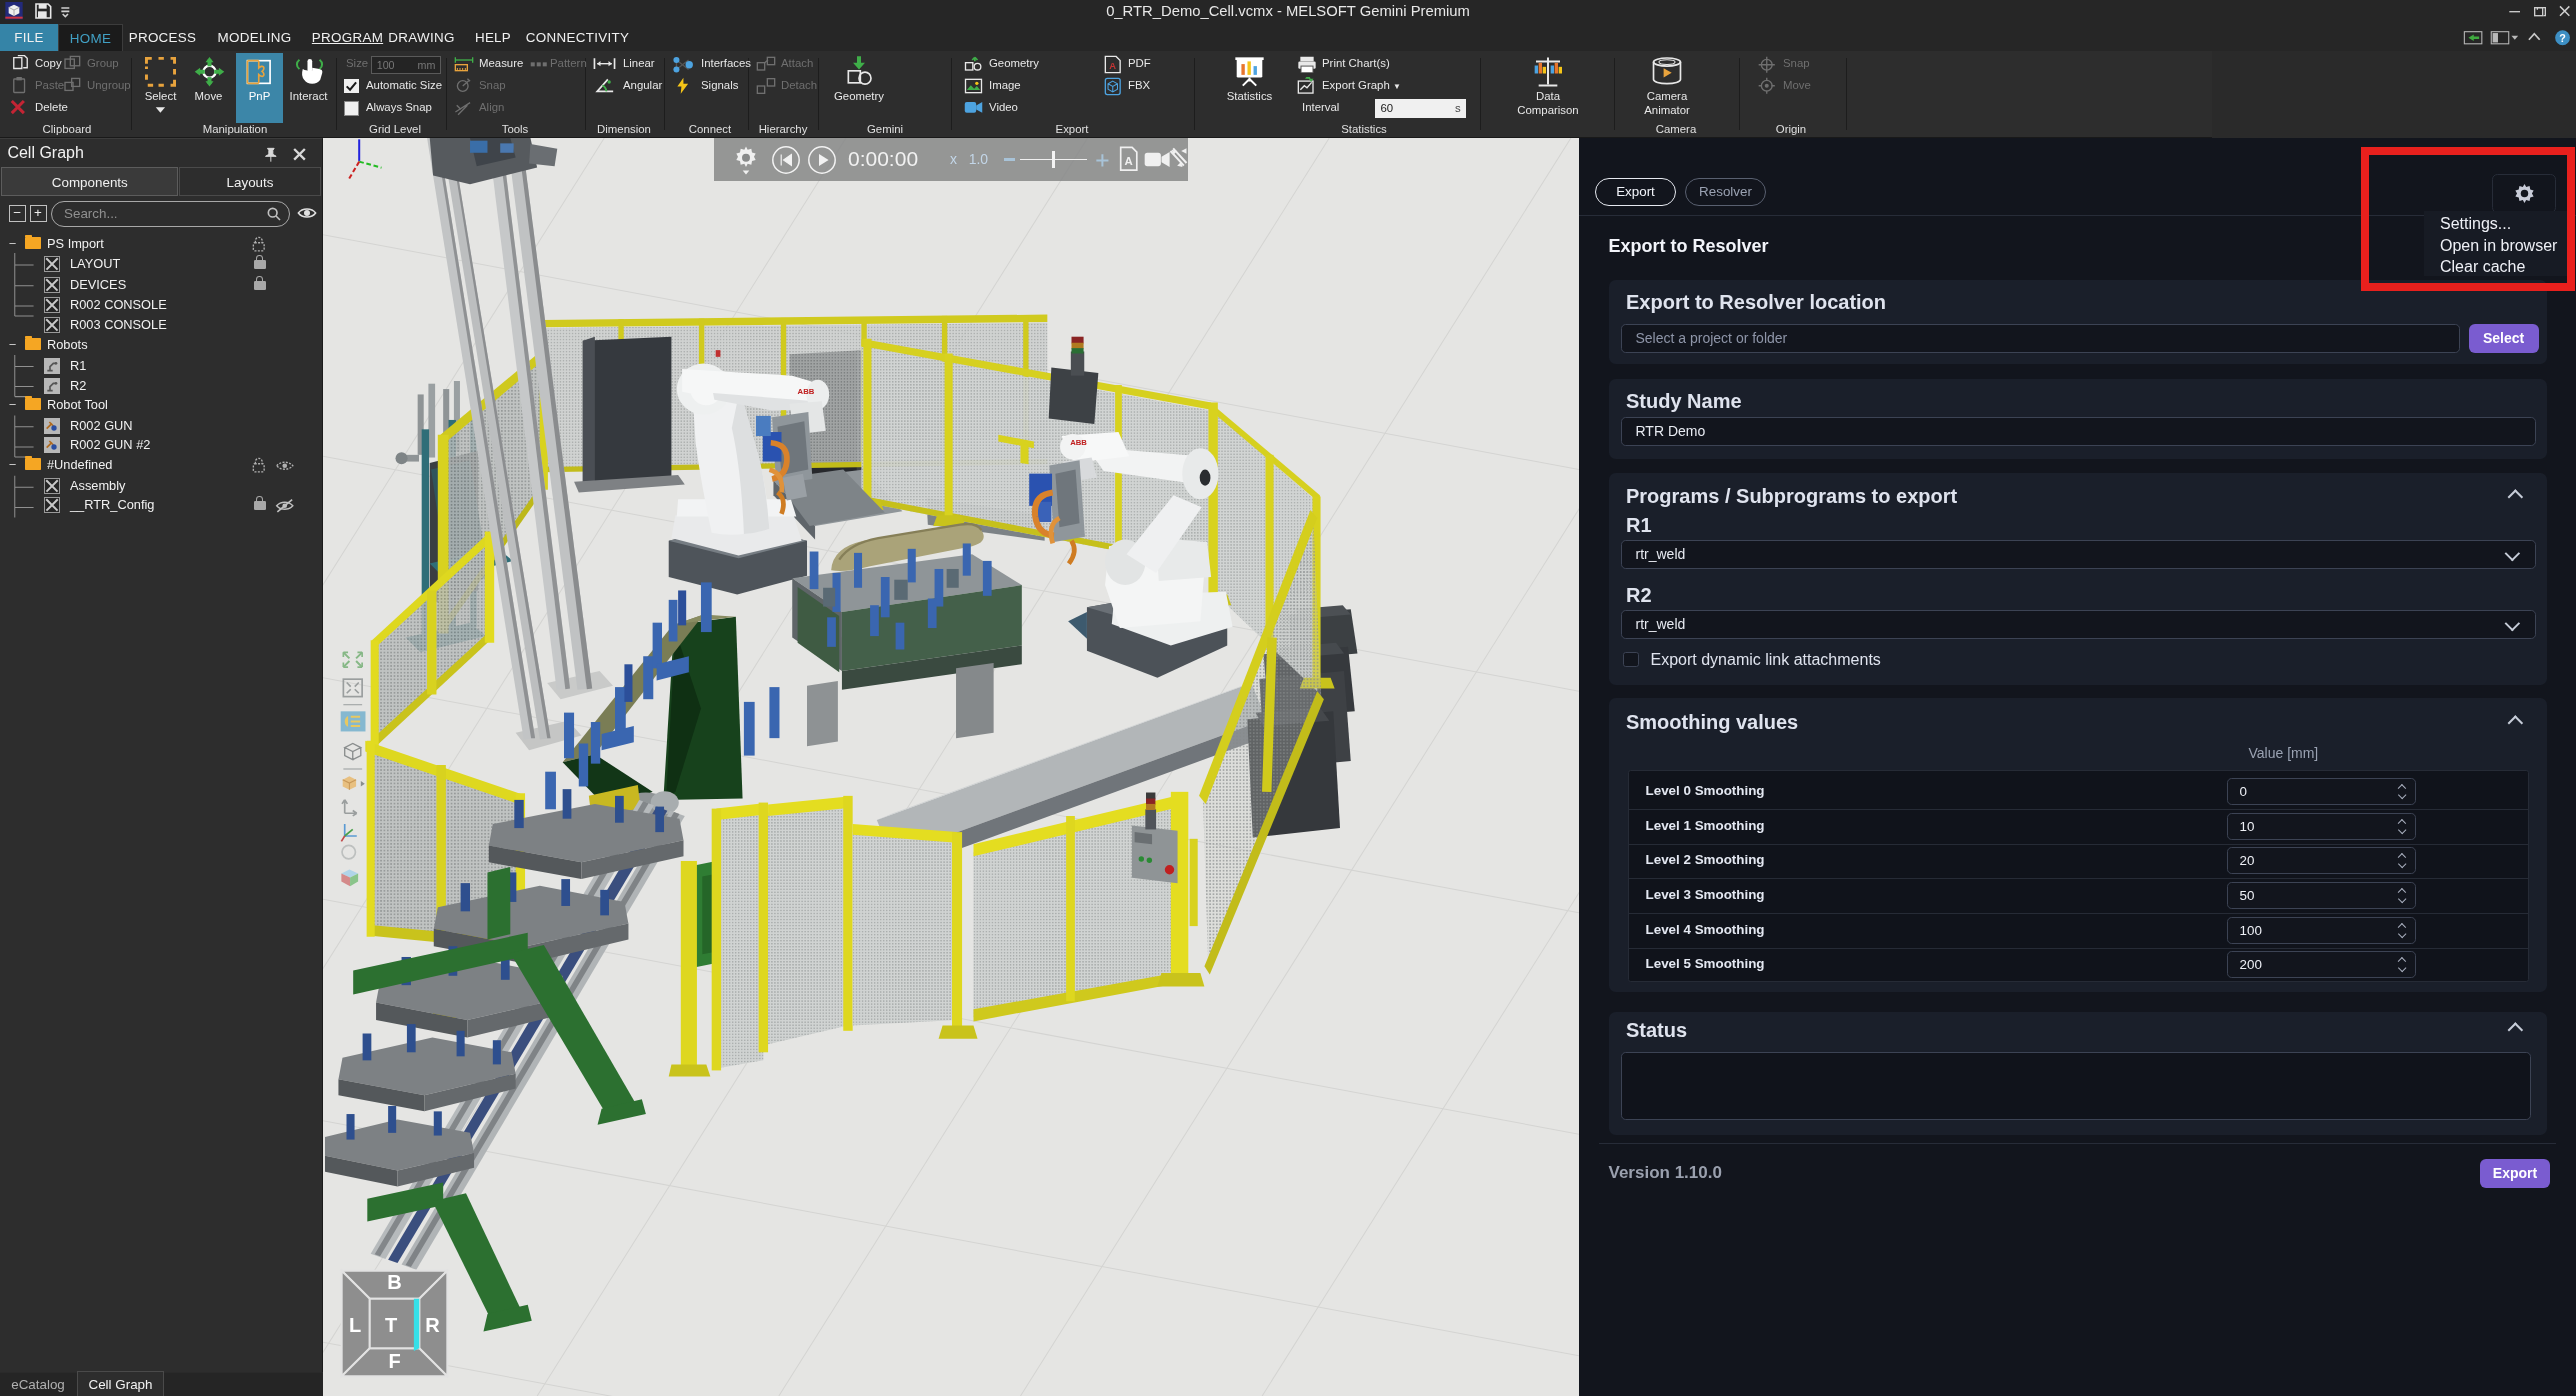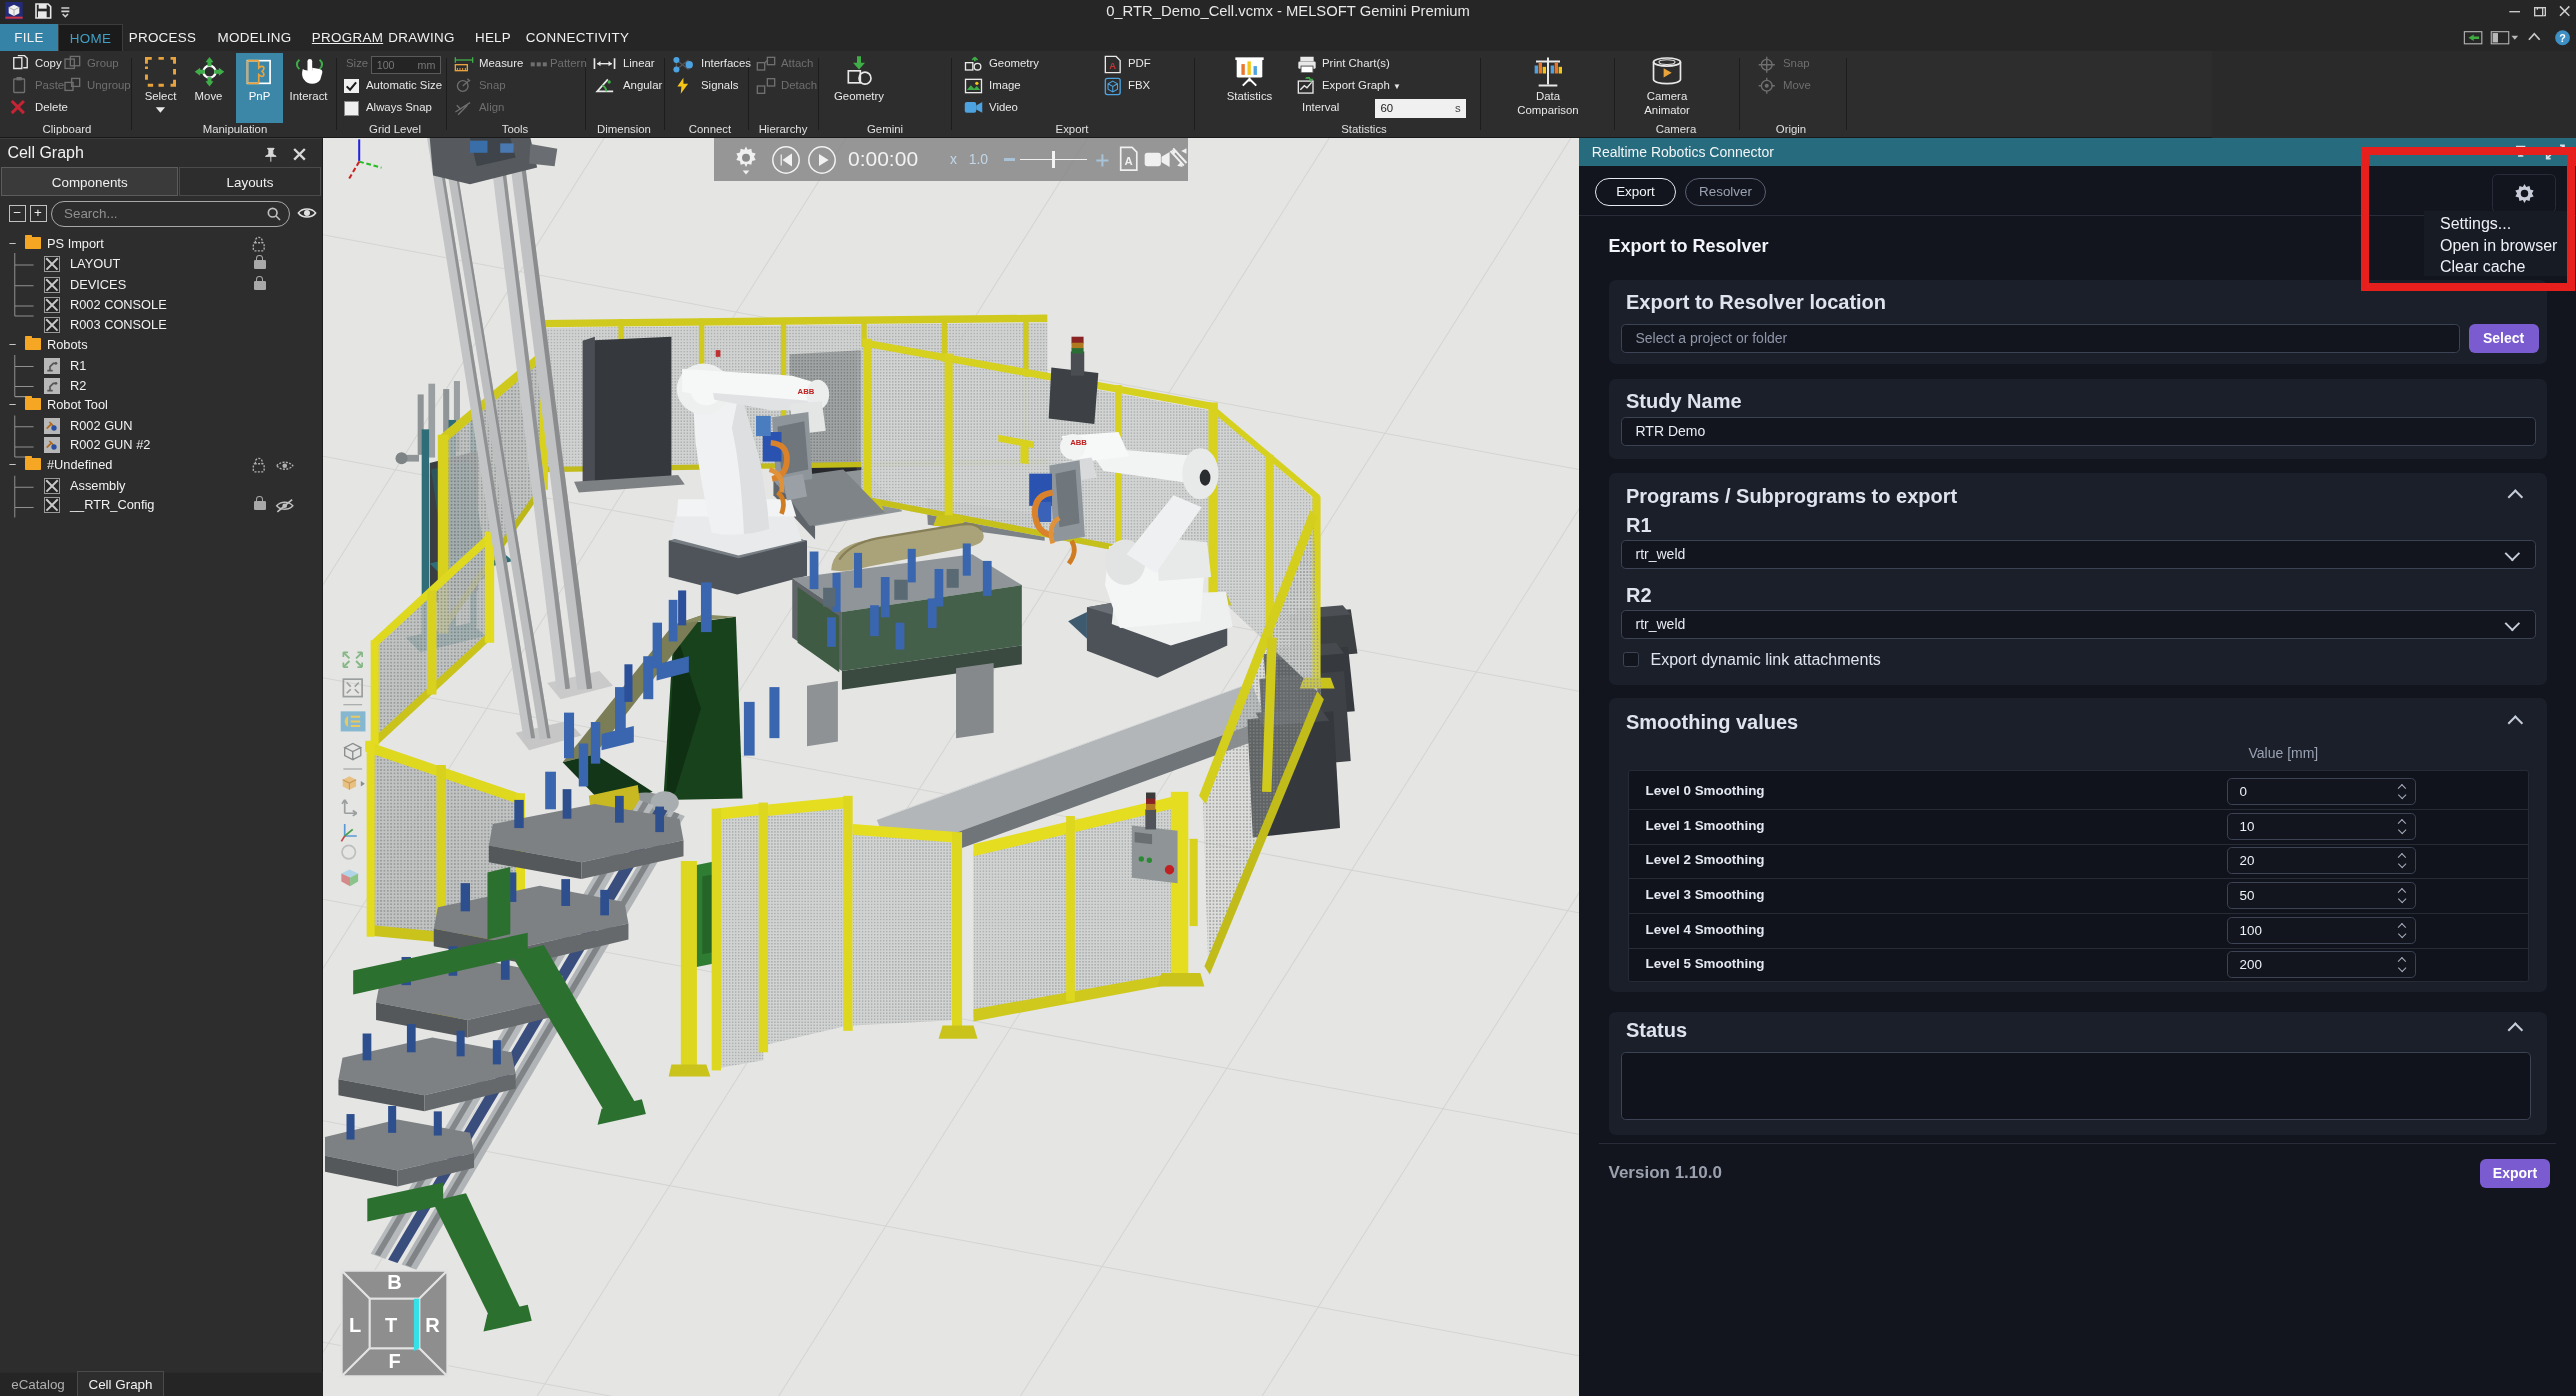--- a/index.html
+++ b/index.html
@@ -954,26 +954,20 @@
   <polygon points="112,46 120,46 120,120 112,124" fill="#35e0e8"></polygon>
   <text x="83" y="32" font-size="30" fill="#fff" text-anchor="middle" font-weight="bold">B</text>
   <text x="24" y="95" font-size="30" fill="#fff" text-anchor="middle" font-weight="bold">L</text>
   <text x="78" y="95" font-size="30" fill="#fff" text-anchor="middle" font-weight="bold">T</text>
   <text x="140" y="95" font-size="30" fill="#fff" text-anchor="middle" font-weight="bold">R</text>
   <text x="83" y="150" font-size="30" fill="#fff" text-anchor="middle" font-weight="bold">F</text>
 </svg>
 </div>
 
 <div id="rightpanel">
-  <div id="rp-hdr">Realtime Robotics Connector
-    <svg class="abs" style="left:933px;top:6px" width="60" height="16" viewBox="0 0 90 24">
-          <path d="M6 4 h14 M13 4 v14 M9 18 h8" stroke="#cfe0e6" stroke-width="2.5"></path>
-          <path d="M60 14 l-8 8 m0 -6 v6 h6 M70 10 l8 -8 m0 6 v-6 h-6" stroke="#cfe0e6" stroke-width="2.5" fill="none"></path>
-        </svg>
-  </div>
   <div class="pill" style="left:16px;width:81px;border:1.3px solid #e6e9f0;color:#f2f4fa;">Export</div>
   <div class="pill" style="left:106px;width:81px;border:1.3px solid #596070;color:#9aa2b2;">Resolver</div>
   <div class="abs" style="left:0;top:77px;width:997px;height:0.7px;background:#272c38;"></div>
   <div class="abs" style="left:29.5px;top:98px;color:#f2f4fa;font-size:18px;font-weight:bold;">Export to Resolver</div>
 
   <div class="abs" style="left:913px;top:36px;width:64px;height:39px;border:0.7px solid #272c38;border-radius:5.4px;"></div>
   <svg class="abs" style="left:934px;top:44px" width="23" height="23" viewBox="0 0 34 34">
         <path d="M17 3 l2.5 4.5 5 -1.5 1 5 5 1.5 -2.5 4.5 2.5 4.5 -5 1.5 -1 5 -5 -1.5 -2.5 4.5 -2.5 -4.5 -5 1.5 -1 -5 -5 -1.5 2.5 -4.5 -2.5 -4.5 5 -1.5 1 -5 5 1.5 z" fill="#c8ccd8"></path>
         <circle cx="17" cy="17" r="5.5" fill="#12151d"></circle>
       </svg>

